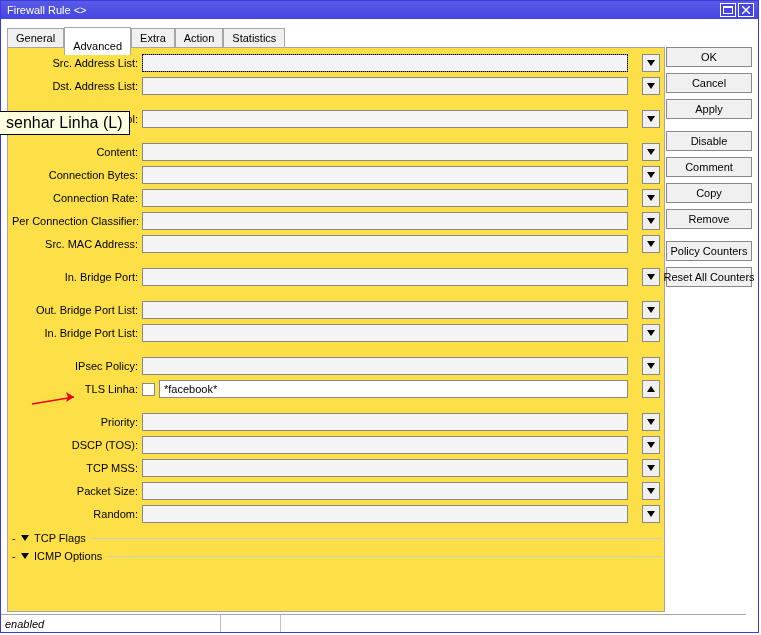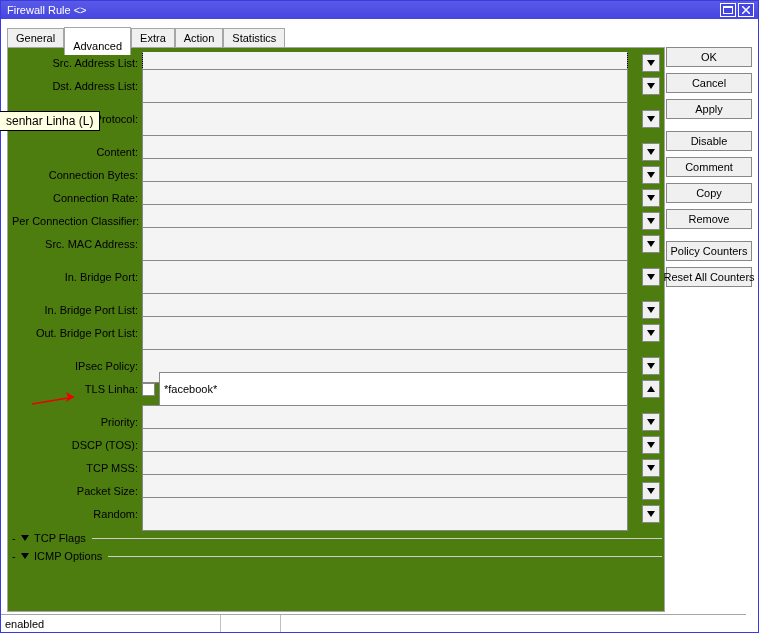--- a/index.html
+++ b/index.html
@@ -6,44 +6,44 @@
 html, body { width: 761px; height: 635px; background: #fff; overflow: hidden; }
 .window { border: 1px solid #3a3ae2; width: 759px; height: 633px; position: relative; background: #fff; }
 .titlebar { height: 18px; background: linear-gradient(#5a5ae6,#4545e2); color: #fff; display: flex; align-items: center; padding: 0 4px; }
 .titlebar .title { flex: 1; padding-left: 2px; font-size: 11px; }
 .titlebar .winbtn { width: 16px; height: 14px; border: 1px solid #fff; margin-left: 2px; display: flex; align-items: center; justify-content: center; background: #4545e2; cursor: default; }
 .titlebar .winbtn svg { display: block; }
 .body { position: absolute; top: 18px; left: 0; right: 0; bottom: 0; background: #fff; }
 .tabs { position: absolute; top: 8px; left: 6px; display: flex; }
 .tab { border: 1px solid #a6a6a6; border-bottom: none; padding: 3px 8px; background: #f0f0f0; margin-right: 0; cursor: default; position: relative; top: 1px; }
 .tab.active { background: #fff; top: 0; padding-top: 12px; z-index: 2; }
-.panel { position: absolute; top: 28px; left: 6px; width: 658px; height: 565px; border: 1px solid #a6a6a6; background: #4d7c0f; }
+.panel { position: absolute; top: 28px; left: 6px; width: 658px; height: 565px; border: 1px solid #a6a6a6; background: #fde047; }
 .inner { position: absolute; top: 4px; bottom: 4px; left: 4px; right: 2px; overflow-y: scroll; overflow-x: hidden; }
 .inner::-webkit-scrollbar { width: 16px; }
 .inner::-webkit-scrollbar-track { background: #f0f0f0; border-left: 1px solid #ccc; }
 .inner::-webkit-scrollbar-thumb { background: #cdcdcd; border: 1px solid #888; }
 .inner::-webkit-scrollbar-button { background: #e8e8e8; border: 1px solid #888; height: 16px; }
 .row { display: flex; align-items: center; height: 22px; margin-bottom: 1px; }
 .rowgap { height: 10px; }
 .lbl { width: 130px; text-align: right; padding-right: 4px; white-space: nowrap; }
-.field { flex: 1; height: 34px; border: 1px solid #888; background: #f4f4f4; margin-right: 14px; display: flex; align-items: center; padding: 0 4px; color: #000; }
+.field { flex: 1; height: 18px; border: 1px solid #888; background: #f4f4f4; margin-right: 14px; display: flex; align-items: center; padding: 0 4px; color: #000; }
 .field.active { background: #fff; }
 .field.first { outline: 1px dotted #000; outline-offset: -1px; }
 .chk { width: 13px; height: 13px; border: 1px solid #888; margin-right: 4px; background: #fff; display: inline-block; flex: 0 0 13px; }
 .rowbtn { width: 18px; height: 18px; border: 1px solid #888; background: #f0f0f0; display: flex; align-items: center; justify-content: center; cursor: default; margin-right: 2px; }
 .rowbtn svg { display: block; }
 .exprow { display: flex; align-items: center; height: 18px; }
 .exprow .tri { width: 14px; display: flex; justify-content: center; align-items: center; }
 .exprow .etxt { padding-left: 2px; }
 .sidebtns { position: absolute; top: 28px; right: 6px; width: 86px; }
 .btn { height: 20px; border: 1px solid #888; background: #f0f0f0; margin-bottom: 6px; display: flex; align-items: center; justify-content: center; cursor: default; white-space: nowrap; padding: 4px 1px; font-size: 11px; }
-.statusbar { position: absolute; bottom: 0; left: 0; right: 12px; height: 18px; border-top: 1px solid #a6a6a6; display: flex; align-items: center; }
+.statusbar { position: absolute; bottom: 0; left: 0; right: 12px; height: 18px; border-top: 1px solid #a6a6a6; display: flex; align-items: center; font-style: italic; }
 .statcell { border-right: 1px solid #c0c0c0; height: 100%; display: flex; align-items: center; padding: 0 4px; min-width: 60px; }
 .statcell:first-child { width: 220px; }
-.tooltip { position: absolute; top: 111px; left: -1px; background: #ffffe1; border: 1px solid #000; padding: 2px 6px; z-index: 20; white-space: nowrap; font-size: 12px; }
+.tooltip { position: absolute; top: 111px; left: -1px; background: #ffffe1; border: 1px solid #000; padding: 2px 6px; z-index: 20; white-space: nowrap; font-size: 16px; }
 .arrow { position: absolute; top: 390px; left: 32px; z-index: 10; pointer-events: none; }
 </style>
 </head>
 <body>
 
 <div class="window">
   <div class="titlebar">
     <span class="title">Firewall Rule &lt;&gt;</span>
     <span class="winbtn">
         <svg width="10" height="8">
@@ -154,30 +154,30 @@
           <div class="field"></div>
           <div class="rowbtn">
               <svg width="8" height="6">
                 <polygon points="0,0 8,0 4,6" fill="#000"></polygon>
               </svg>
             </div>
         </div>
 
         <div class="rowgap"></div>
         <div class="row">
+          <div class="lbl">Out. Bridge Port List:</div>
+          <div class="field"></div>
+          <div class="rowbtn">
+              <svg width="8" height="6">
+                <polygon points="0,0 8,0 4,6" fill="#000"></polygon>
+              </svg>
+            </div>
+        </div>
+        <div class="row">
           <div class="lbl">In. Bridge Port List:</div>
-          <div class="field"></div>
-          <div class="rowbtn">
-              <svg width="8" height="6">
-                <polygon points="0,0 8,0 4,6" fill="#000"></polygon>
-              </svg>
-            </div>
-        </div>
-        <div class="row">
-          <div class="lbl">Out. Bridge Port List:</div>
           <div class="field"></div>
           <div class="rowbtn">
               <svg width="8" height="6">
                 <polygon points="0,0 8,0 4,6" fill="#000"></polygon>
               </svg>
             </div>
         </div>
 
         <div class="rowgap"></div>
         <div class="row">

